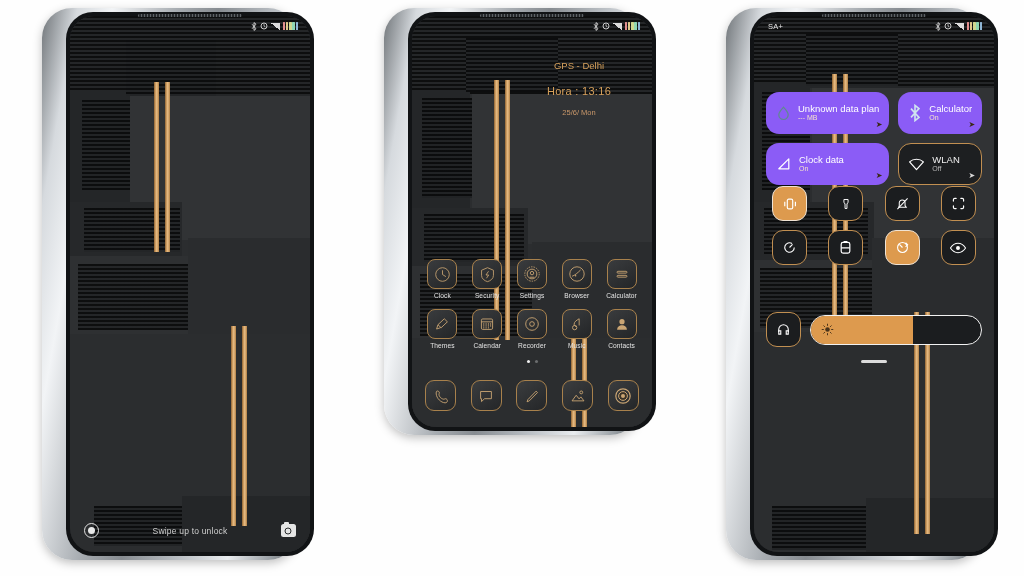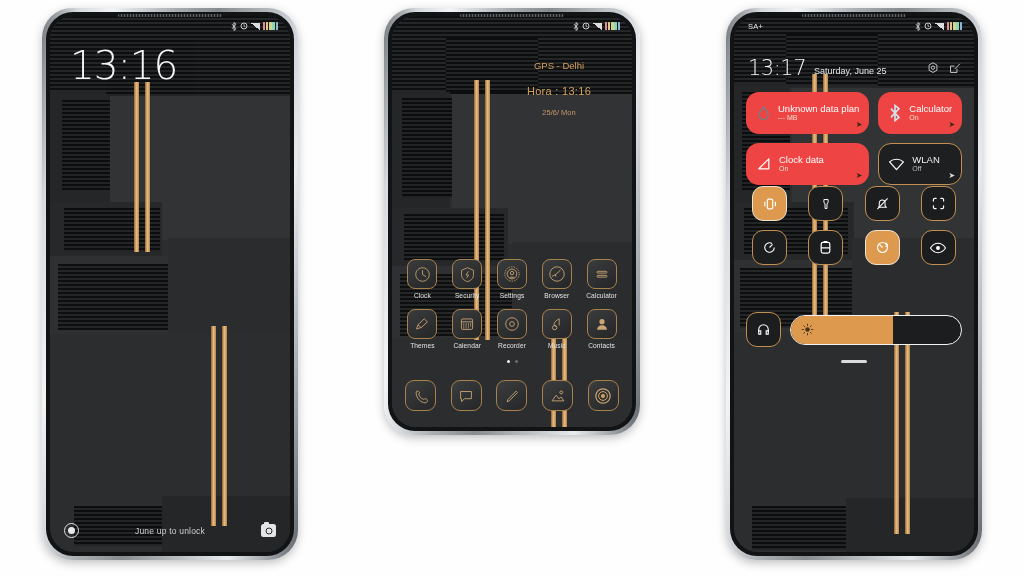--- a/index.html
+++ b/index.html
@@ -23,20 +23,21 @@
     padding: 4px;
     box-shadow: 0 3px 10px rgba(0,0,0,.25);
   }
   .phone-inner {
     position: relative;
     width: 100%; height: 100%;
     border-radius: 27px;
     background: #111315;
     padding: 4px;
     overflow: hidden;
+    margin-left: 20px;
   }
   .screen {
     position: relative;
     width: 100%; height: 100%;
     border-radius: 24px;
     overflow: hidden;
     background: #232527;
   }
   .grille {
     position: absolute;
@@ -154,21 +155,21 @@
 
   .tiles-big{
     position:absolute; left:12px; right:12px; top:76px;
     display:grid; grid-template-columns:1fr 1fr; gap:9px;
   }
   .tile-big{
     height:42px; border-radius:13px; padding:0 9px;
     display:flex; align-items:center; gap:7px; position:relative;
     border:1px solid transparent;
   }
-  .tile-big.on{ background:#ef4444; }
+  .tile-big.on{ background:#8b5cf6; }
   .tile-big.off{ background:#1d1f21; border:1px solid #c18f51; }
   .tb-txt{ display:flex; flex-direction:column; line-height:1.15; overflow:hidden;}
   .tb-title{ font-size:9.5px; color:#fff; white-space:nowrap;}
   .tile-big.off .tb-title{ color:#f0f0f0;}
   .tb-sub{ font-size:7px; color:#f5e3cc;}
   .tile-big.off .tb-sub{ color:#b9b9b9;}
   .tb-arrow{ position:absolute; right:6px; bottom:4px; font-size:8px; color:#3a2a14;}
   .tile-big.off .tb-arrow{ color:#d8d8d8;}
 
   .tiles-small{
@@ -251,28 +252,27 @@
           <span class="batt">
             <i style="background:#e38f8f"></i>
               <i style="background:#e0c98d"></i>
               <i style="background:#cfd68f"></i>
               <i style="background:#8fd6b2"></i>
               <i style="background:#8fb6d6"></i>
           </span>
         </div>
 
         <div class="lock-clock">
-          <div class="lock-time">13:16</div>
         </div>
 
         <div class="lock-bottom">
           <span class="circ-ico">
               <span class="dot"></span>
             </span>
-          <span class="lock-hint">June up to unlock</span>
+          <span class="lock-hint">Swipe up to unlock</span>
           <span class="cam-ico"></span>
         </div>
 
       </div>
     </div>
   </div>
 
   <div class="phone" style="left:384px; top:8px; width:256px; height:427px;">
     <div class="phone-inner">
       <div class="grille"></div>
@@ -523,37 +523,20 @@
             <i style="background:#e38f8f"></i>
               <i style="background:#e0c98d"></i>
               <i style="background:#cfd68f"></i>
               <i style="background:#8fd6b2"></i>
               <i style="background:#8fb6d6"></i>
           </span>
         </div>
 
         <div class="np">
 
-          <div class="np-head">
-            <span class="np-time">13:17</span>
-            <span class="np-date">Saturday, June 25</span>
-            <span class="np-act">
-              <svg width="14" height="14" viewBox="0 0 20 20">
-                  <path d="M10 2.6 15.6 5.8v7.4L10 16.4 4.4 13.2V5.8z" stroke="#e0e0e0" stroke-width="1.2" fill="none"></path>
-                  <circle cx="10" cy="9.5" r="2.4" stroke="#e0e0e0" stroke-width="1.2" fill="none"></circle>
-                </svg>
-            </span>
-            <span class="np-act">
-              <svg width="14" height="14" viewBox="0 0 20 20">
-                  <path d="M3.6 7.2v9.2h9.2V11" stroke="#e0e0e0" stroke-width="1.2" fill="none"></path>
-                  <path d="M3.6 7.2h5.6" stroke="#e0e0e0" stroke-width="1.2" fill="none"></path>
-                  <path d="M9.4 11.6 17 4" stroke="#e0e0e0" stroke-width="1.2" fill="none"></path>
-                </svg>
-            </span>
-          </div>
 
           <div class="tiles-big">
 
             <div class="tile-big on">
               <span>
                 <svg width="15" height="17" viewBox="0 0 16 18">
                     <path d="M8 2.2C10.6 5 13 7.4 13 10.4A5 5 0 0 1 3 10.4C3 7.4 5.4 5 8 2.2z" stroke="#5f8a8f" stroke-width="1.3" fill="none"></path>
                   </svg>
               </span>
               <span class="tb-txt">

